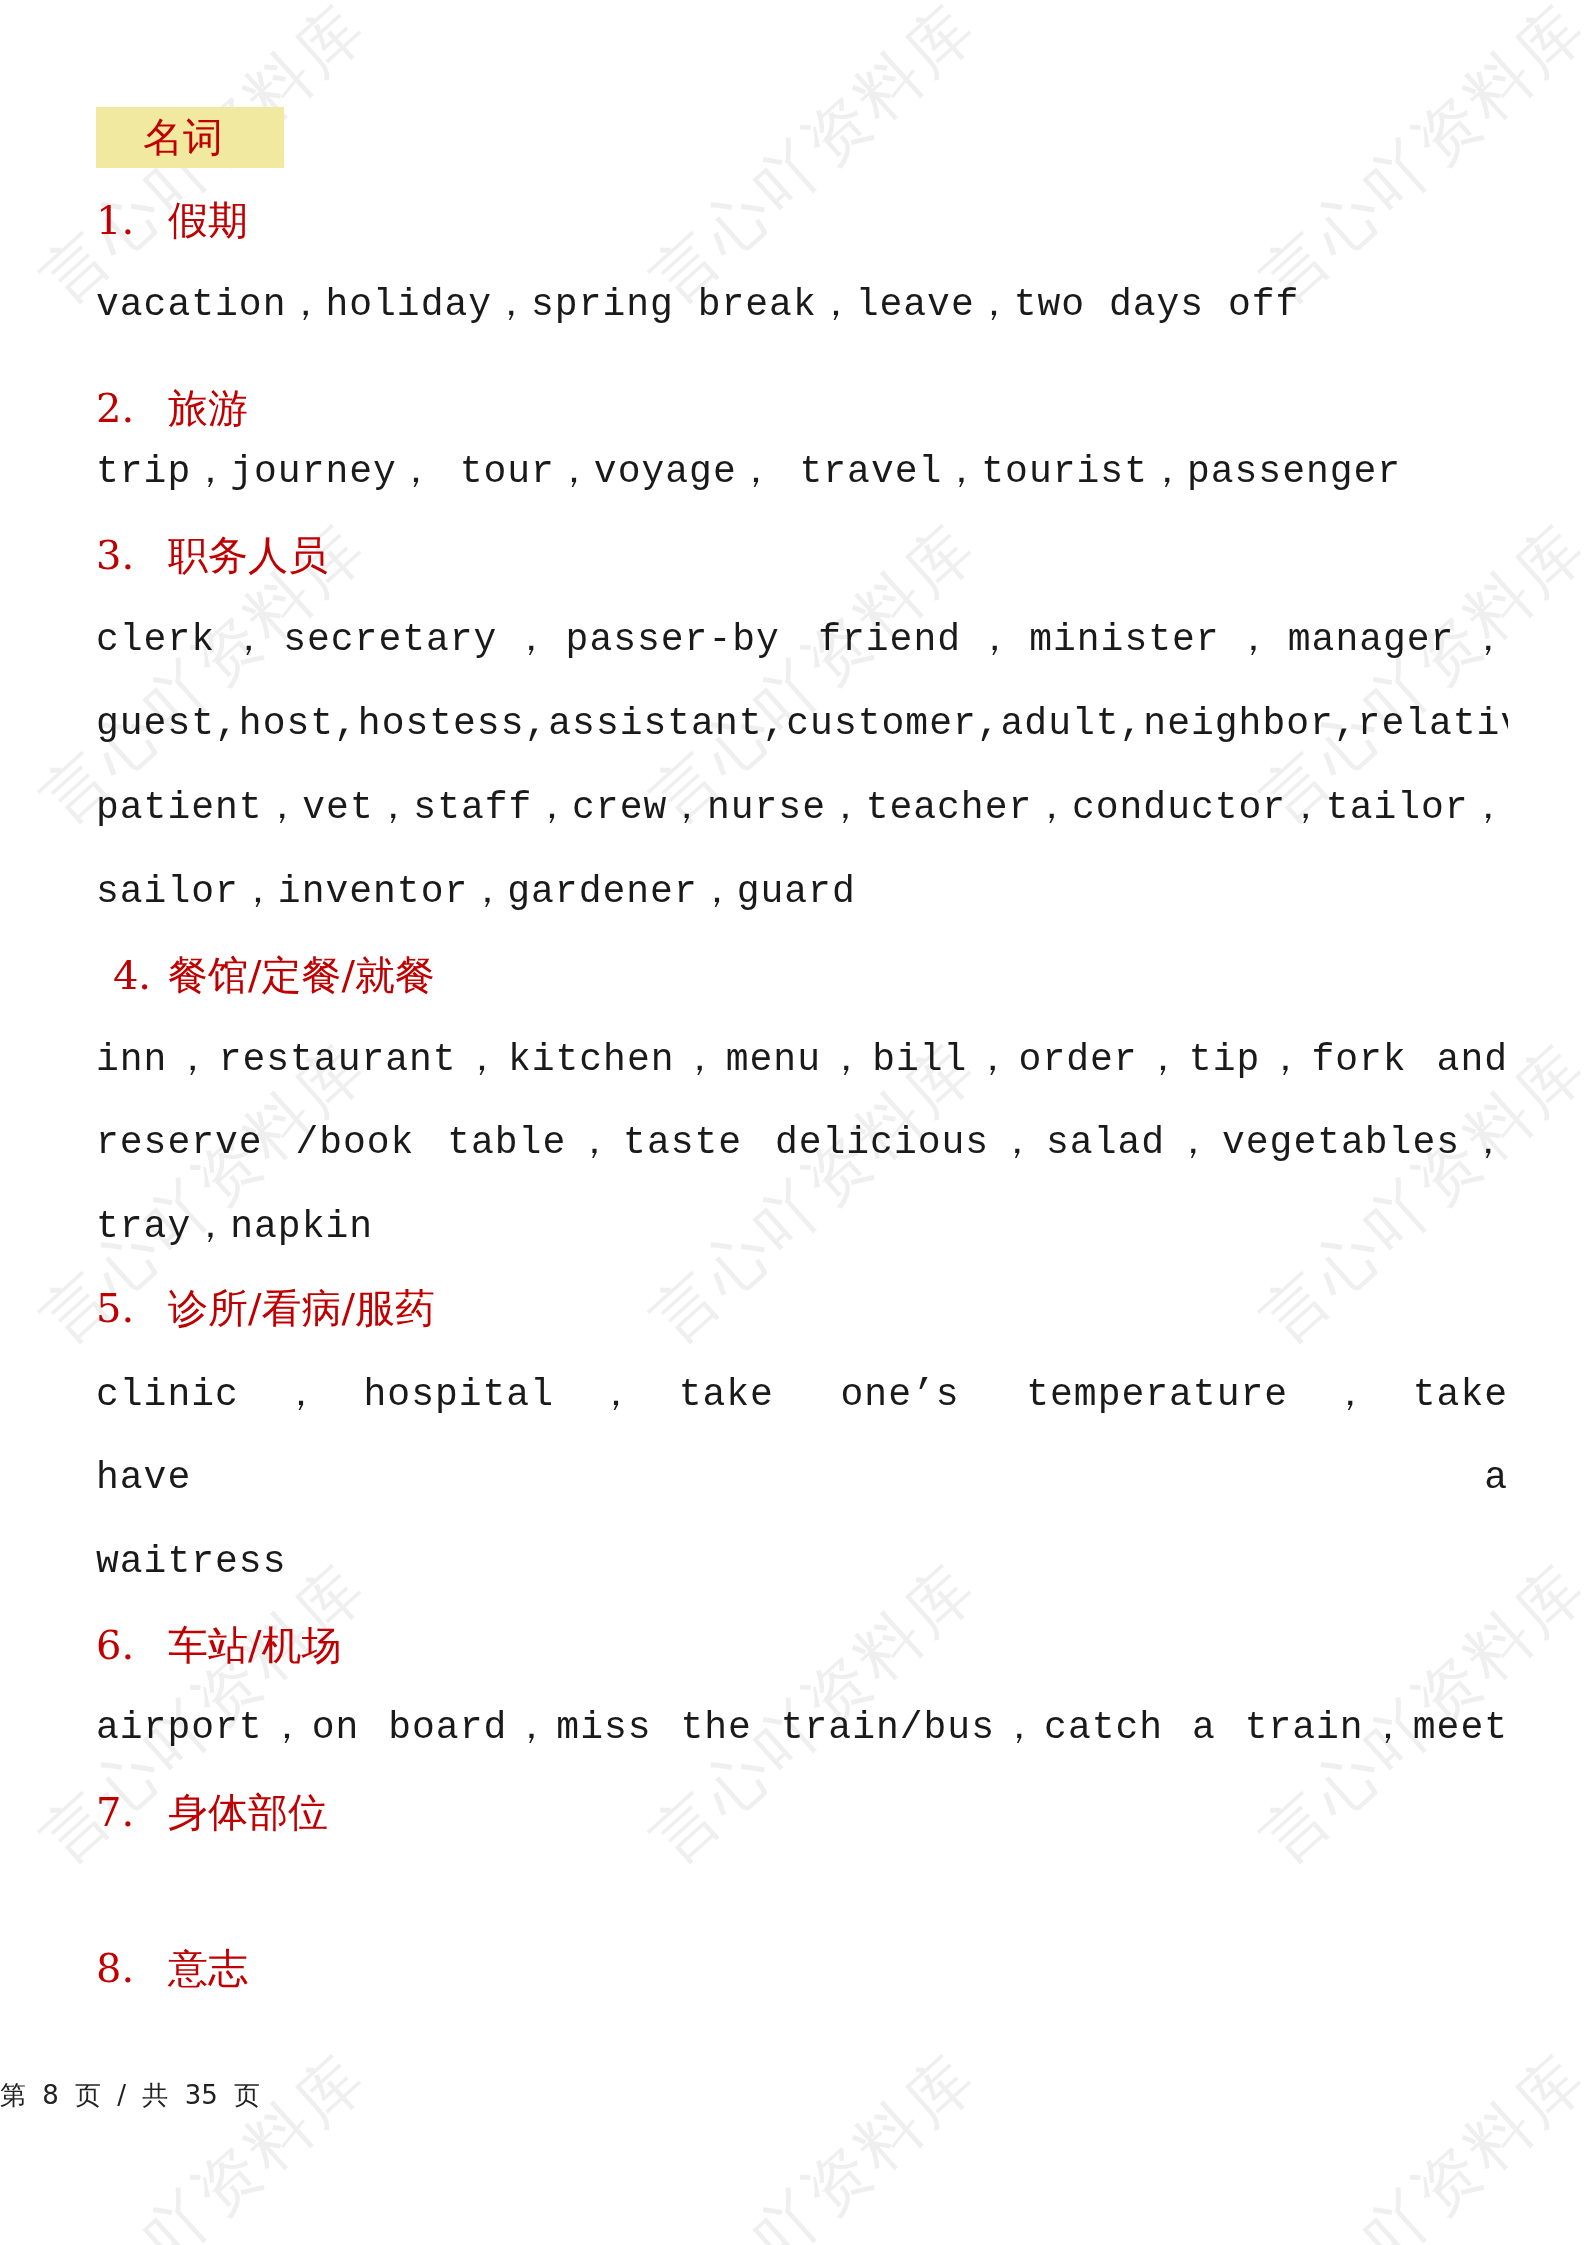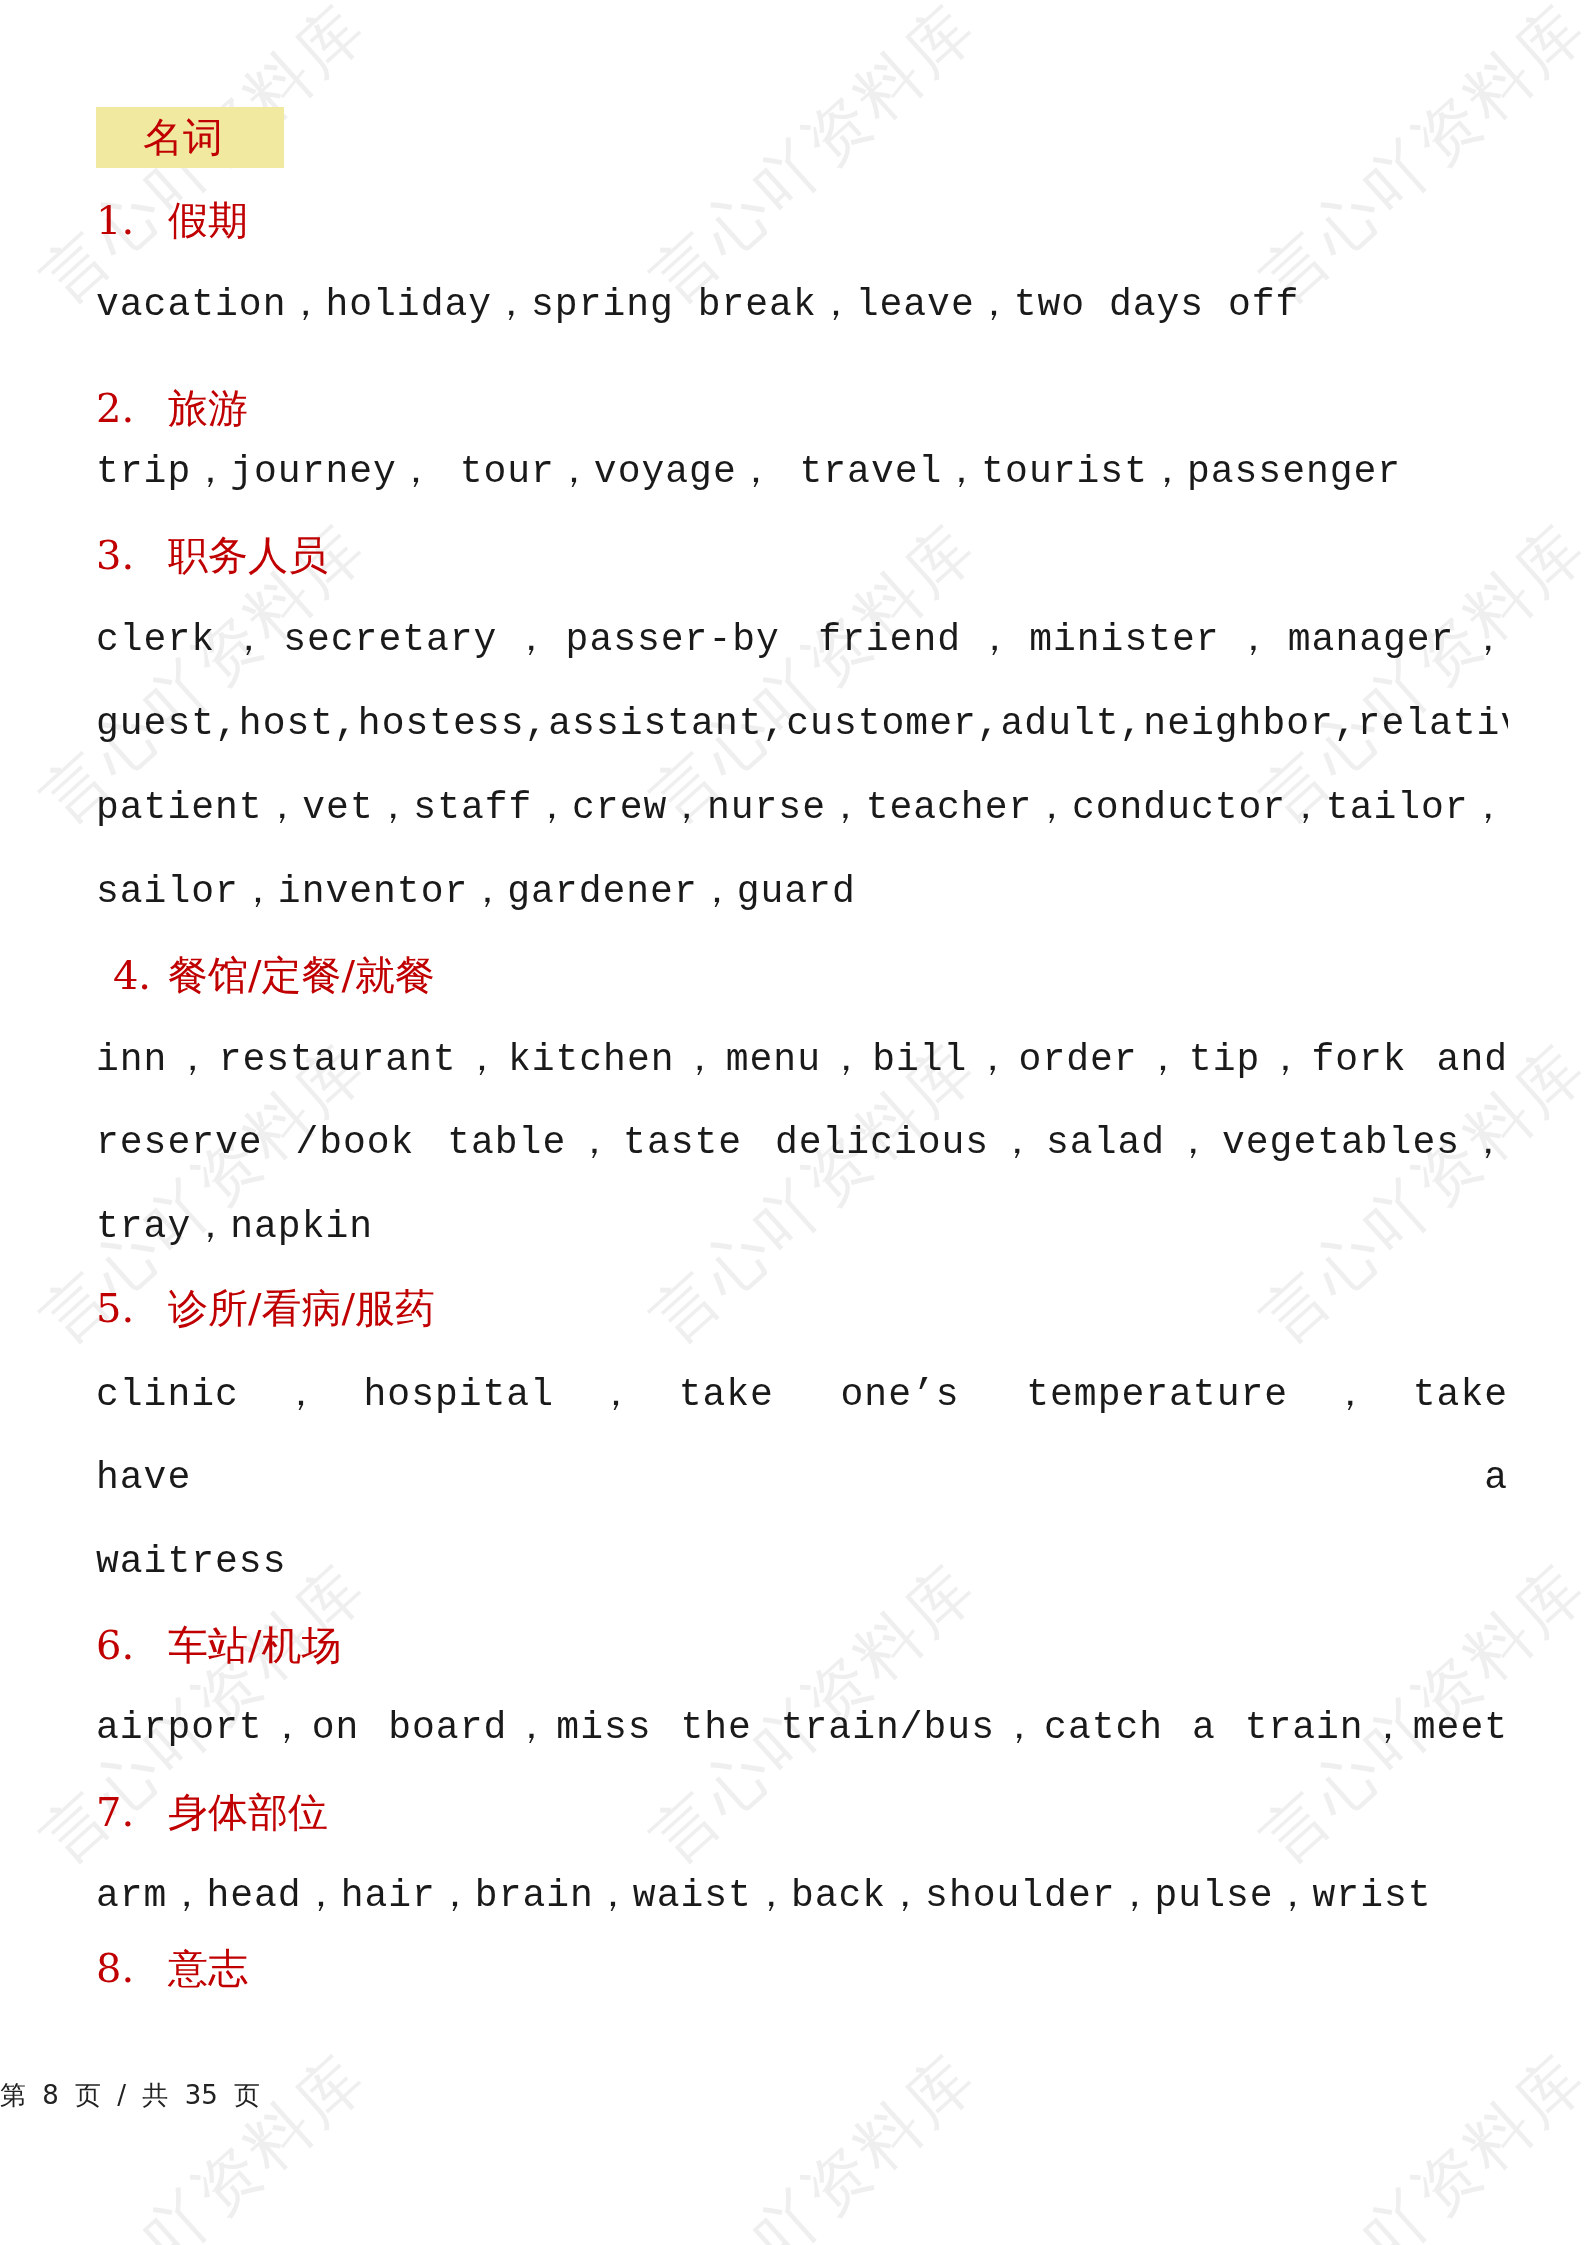--- a/index.html
+++ b/index.html
@@ -96,20 +96,19 @@
   <div class="line" style="top:1537px;">waitress</div>
 
   <div class="heading" style="top:1620px;">
     <span class="num">6.</span><span>车站/机场</span>
   </div>
   <div class="line justify" style="top:1703px;">airport，on board，miss the train/bus，catch a train，meet sb.</div>
 
   <div class="heading" style="top:1787px;">
     <span class="num">7.</span><span>身体部位</span>
   </div>
-  <div class="line" style="top:1871px;">arm，head，hair，brain，waist，back，shoulder，pulse，wrist</div>
 
   <div class="heading" style="top:1943px;">
     <span class="num">8.</span><span>意志</span>
   </div>
 
   <div class="footer">第 8 页 / 共 35 页</div>
 </div>
 
 </body></html>

